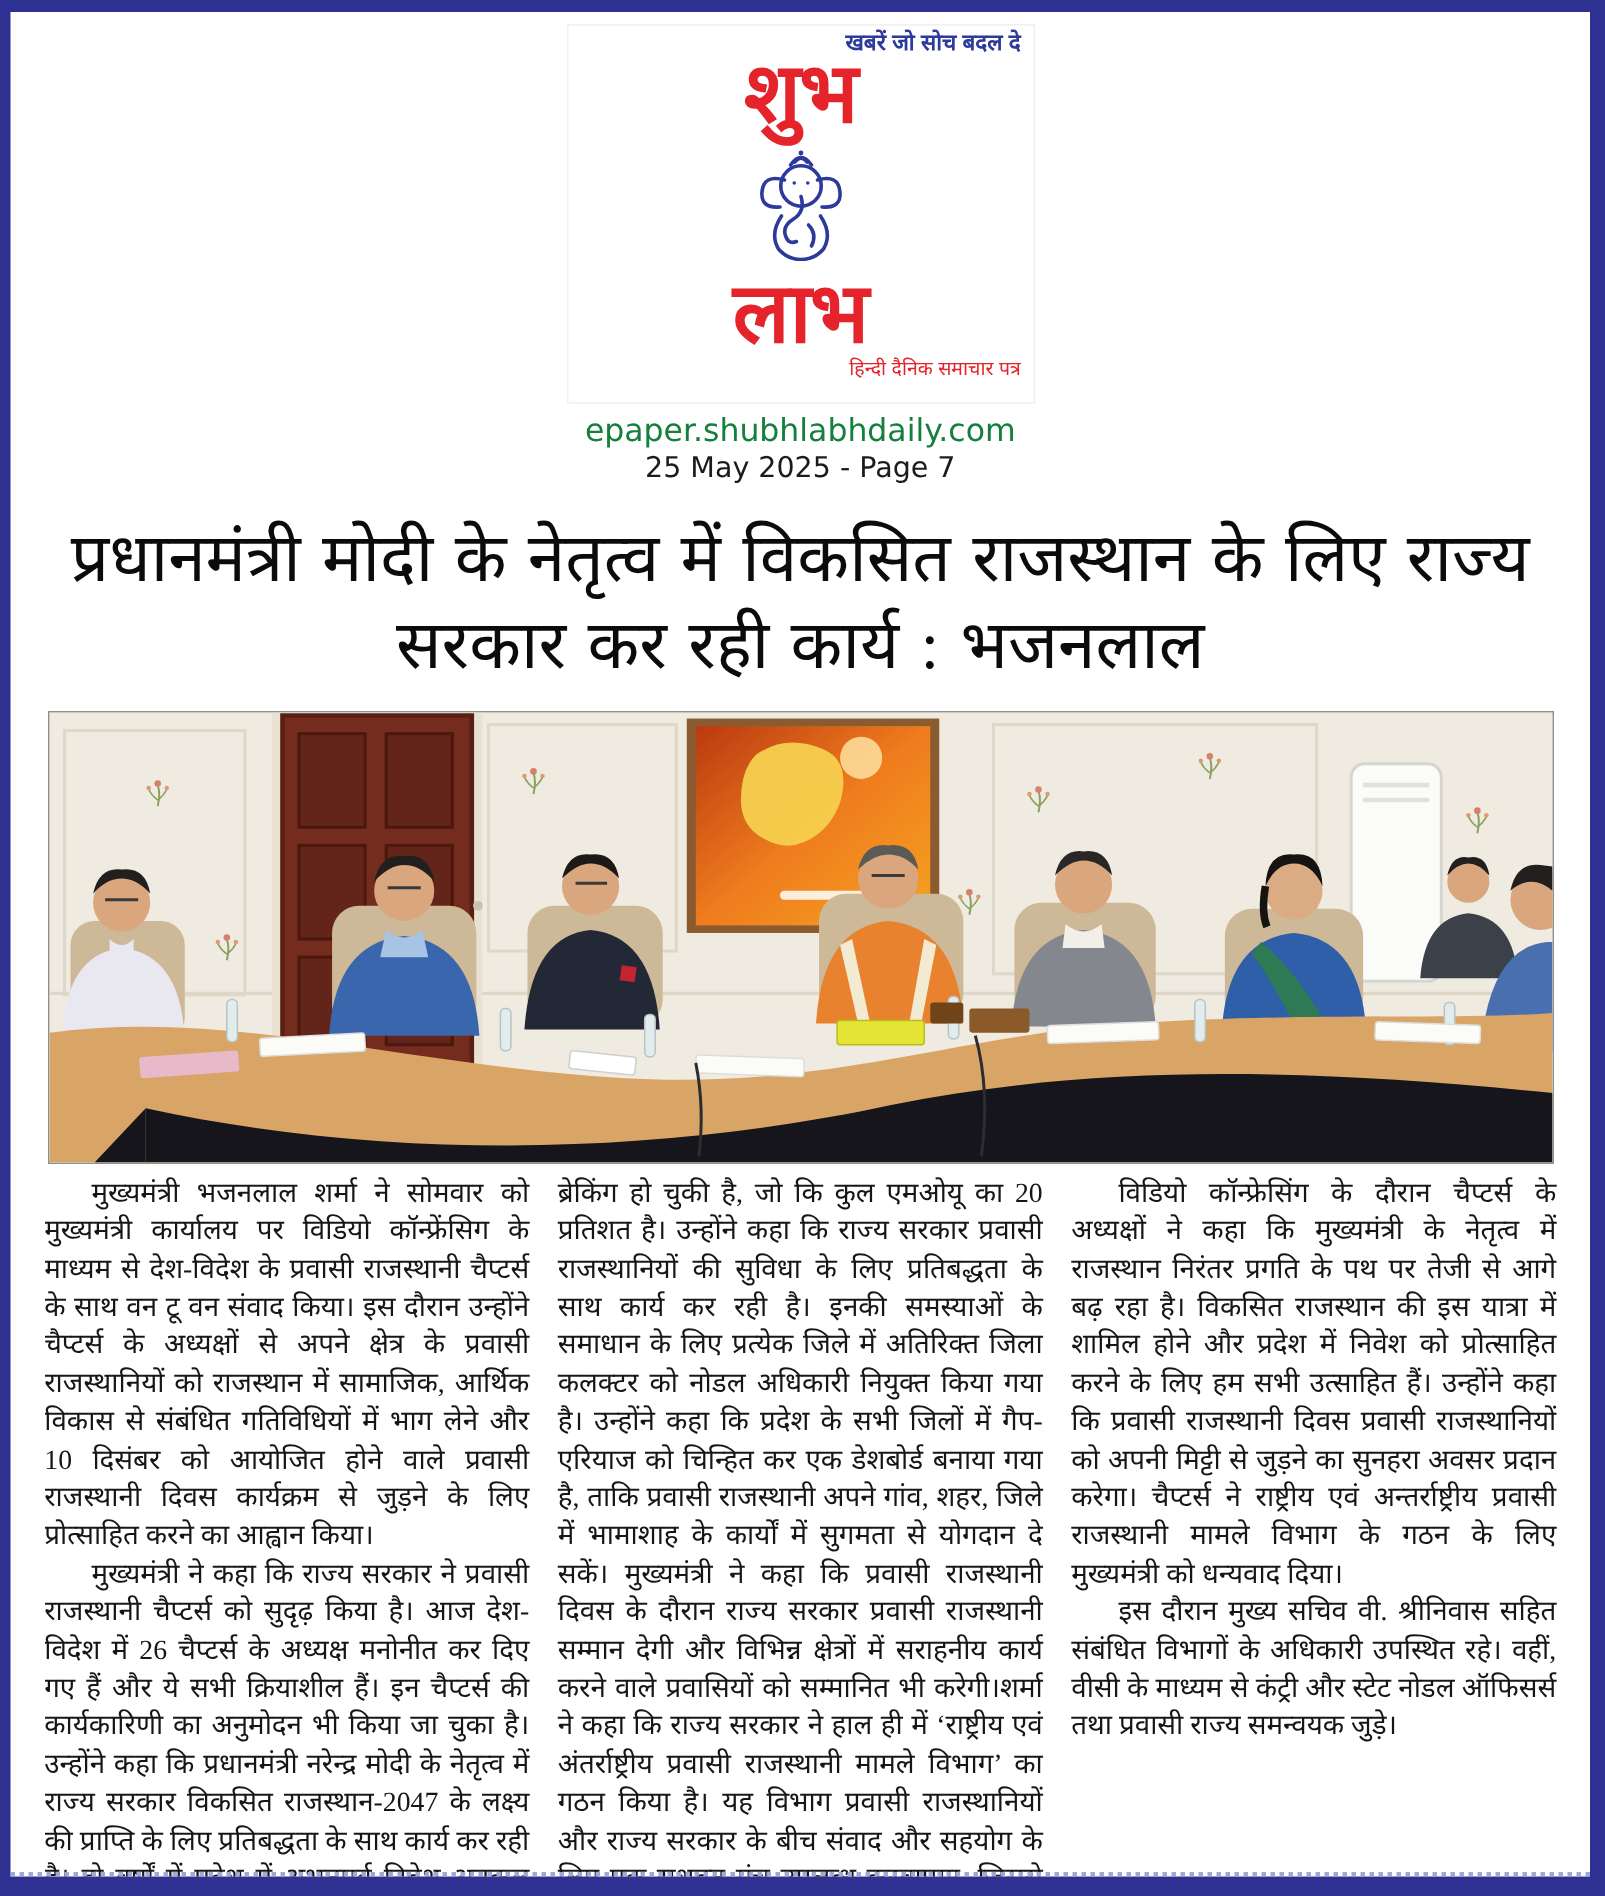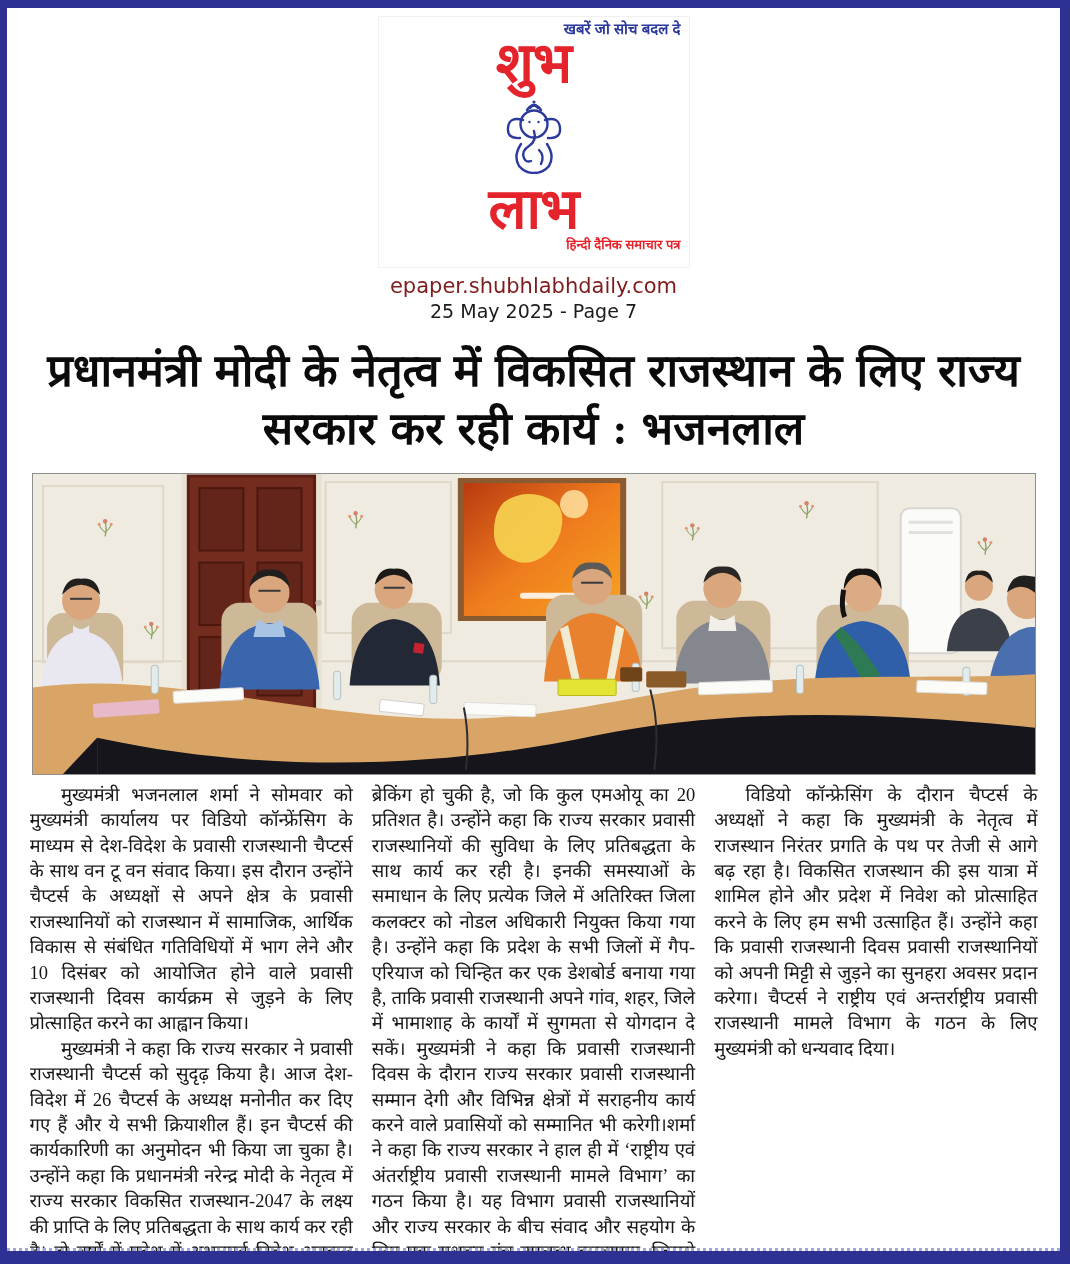--- a/index.html
+++ b/index.html
@@ -55,49 +55,49 @@
     font-weight:900;
     font-size:56px;
     line-height:1.05;
     font-family:"DejaVu Sans","Liberation Sans",sans-serif;
     letter-spacing:-1px;
   }
   .ganesha{flex:0 0 auto;margin-top:4px;}
   .masthead .subtitle{
     text-align:right;
     color:var(--logo-red);
-    font-weight:bold;
+    font-weight:normal;
     font-size:13px;
     font-family:"Liberation Sans","DejaVu Sans",sans-serif;
     margin-top:-2px;
     line-height:1.2;
   }
 
   .site-line{
     text-align:center;
     font-family:"DejaVu Sans","Liberation Sans",sans-serif;
     font-size:21px;
-    color:#7f1d1d;
+    color:#15803d;
     margin-top:6px;
   }
   .date-line{
     text-align:center;
     font-family:"DejaVu Sans","Liberation Sans",sans-serif;
     font-size:19px;
     color:#1b1b1b;
     margin-top:2px;
   }
 
   
   .headline{
     max-width:1004px;
     margin:20px auto 0 auto;
     text-align:center;
     font-size:45px;
-    font-weight:700;
+    font-weight:400;
     line-height:1.3;
     color:#0b0b0b;
     word-spacing:3px;
   }
 
   
   .photo-wrap{
     width:1004px;
     margin:14px auto 0 auto;
     border:1px solid #8f8f8f;
@@ -314,16 +314,17 @@
 
       <path d="M430 232 q6 30 2 62" stroke="#2d2d30" stroke-width="2" fill="none"></path>
       <path d="M616 214 q10 36 4 80" stroke="#2d2d30" stroke-width="2" fill="none"></path>
     </svg>
   </div>
 
   <div class="article">
     <p>मुख्यमंत्री भजनलाल शर्मा ने सोमवार को मुख्यमंत्री कार्यालय पर विडियो कॉन्फ्रेंसिग के माध्यम से देश-विदेश के प्रवासी राजस्थानी चैप्टर्स के साथ वन टू वन संवाद किया। इस दौरान उन्होंने चैप्टर्स के अध्यक्षों से अपने क्षेत्र के प्रवासी राजस्थानियों को राजस्थान में सामाजिक, आर्थिक विकास से संबंधित गतिविधियों में भाग लेने और 10 दिसंबर को आयोजित होने वाले प्रवासी राजस्थानी दिवस कार्यक्रम से जुड़ने के लिए प्रोत्साहित करने का आह्वान किया।</p>
     <p>मुख्यमंत्री ने कहा कि राज्य सरकार ने प्रवासी राजस्थानी चैप्टर्स को सुदृढ़ किया है। आज देश-विदेश में 26 चैप्टर्स के अध्यक्ष मनोनीत कर दिए गए हैं और ये सभी क्रियाशील हैं। इन चैप्टर्स की कार्यकारिणी का अनुमोदन भी किया जा चुका है। उन्होंने कहा कि प्रधानमंत्री नरेन्द्र मोदी के नेतृत्व में राज्य सरकार विकसित राजस्थान-2047 के लक्ष्य की प्राप्ति के लिए प्रतिबद्धता के साथ कार्य कर रही है। दो वर्षों में प्रदेश में अभूतपूर्व निवेश अनुकूल वातावरण तैयार हुआ है। ‘राइजिंग राजस्थान ग्लोबल इन्वेस्टमेंट समिट-2024’ के दौरान 35 लाख करोड़ रुपये के एमओयू हस्ताक्षरित हुए। जिनमें से लगभग 7 लाख करोड़ रुपये के एमओयू की ग्राउंड ब्रेकिंग हो चुकी है, जो कि कुल एमओयू का 20 प्रतिशत है। उन्होंने कहा कि राज्य सरकार प्रवासी राजस्थानियों की सुविधा के लिए प्रतिबद्धता के साथ कार्य कर रही है। इनकी समस्याओं के समाधान के लिए प्रत्येक जिले में अतिरिक्त जिला कलक्टर को नोडल अधिकारी नियुक्त किया गया है। उन्होंने कहा कि प्रदेश के सभी जिलों में गैप-एरियाज को चिन्हित कर एक डेशबोर्ड बनाया गया है, ताकि प्रवासी राजस्थानी अपने गांव, शहर, जिले में भामाशाह के कार्यों में सुगमता से योगदान दे सकें। मुख्यमंत्री ने कहा कि प्रवासी राजस्थानी दिवस के दौरान राज्य सरकार प्रवासी राजस्थानी सम्मान देगी और विभिन्न क्षेत्रों में सराहनीय कार्य करने वाले प्रवासियों को सम्मानित भी करेगी।शर्मा ने कहा कि राज्य सरकार ने हाल ही में ‘राष्ट्रीय एवं अंतर्राष्ट्रीय प्रवासी राजस्थानी मामले विभाग’ का गठन किया है। यह विभाग प्रवासी राजस्थानियों और राज्य सरकार के बीच संवाद और सहयोग के लिए एक सशक्त मंच उपलब्ध करवाएगा, जिससे प्रवासियों का अपनी मातृभूमि से जुड़ाव और मजबूत होगा। विभिन्न गतिविधियों के माध्यम से यह विभाग विश्व पटल पर ब्रांड राजस्थान को प्रोत्साहित करने का कार्य भी करेगा।</p>
     <p>विडियो कॉन्फ्रेसिंग के दौरान चैप्टर्स के अध्यक्षों ने कहा कि मुख्यमंत्री के नेतृत्व में राजस्थान निरंतर प्रगति के पथ पर तेजी से आगे बढ़ रहा है। विकसित राजस्थान की इस यात्रा में शामिल होने और प्रदेश में निवेश को प्रोत्साहित करने के लिए हम सभी उत्साहित हैं। उन्होंने कहा कि प्रवासी राजस्थानी दिवस प्रवासी राजस्थानियों को अपनी मिट्टी से जुड़ने का सुनहरा अवसर प्रदान करेगा। चैप्टर्स ने राष्ट्रीय एवं अन्तर्राष्ट्रीय प्रवासी राजस्थानी मामले विभाग के गठन के लिए मुख्यमंत्री को धन्यवाद दिया।</p>
+    <p>इस दौरान मुख्य सचिव वी. श्रीनिवास सहित संबंधित विभागों के अधिकारी उपस्थित रहे। वहीं, वीसी के माध्यम से कंट्री और स्टेट नोडल ऑफिसर्स तथा प्रवासी राज्य समन्वयक जुड़े।</p>
   </div>
 
   <div class="bottom-dots"></div>
 </div>
 
 </body></html>

